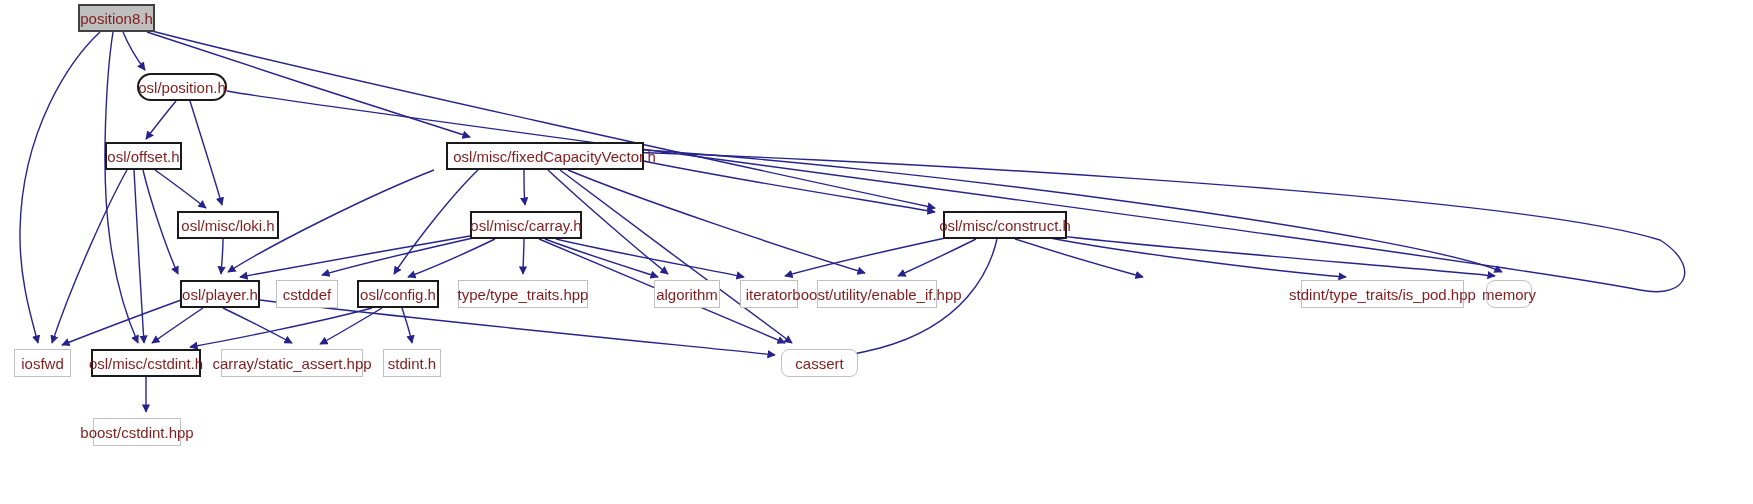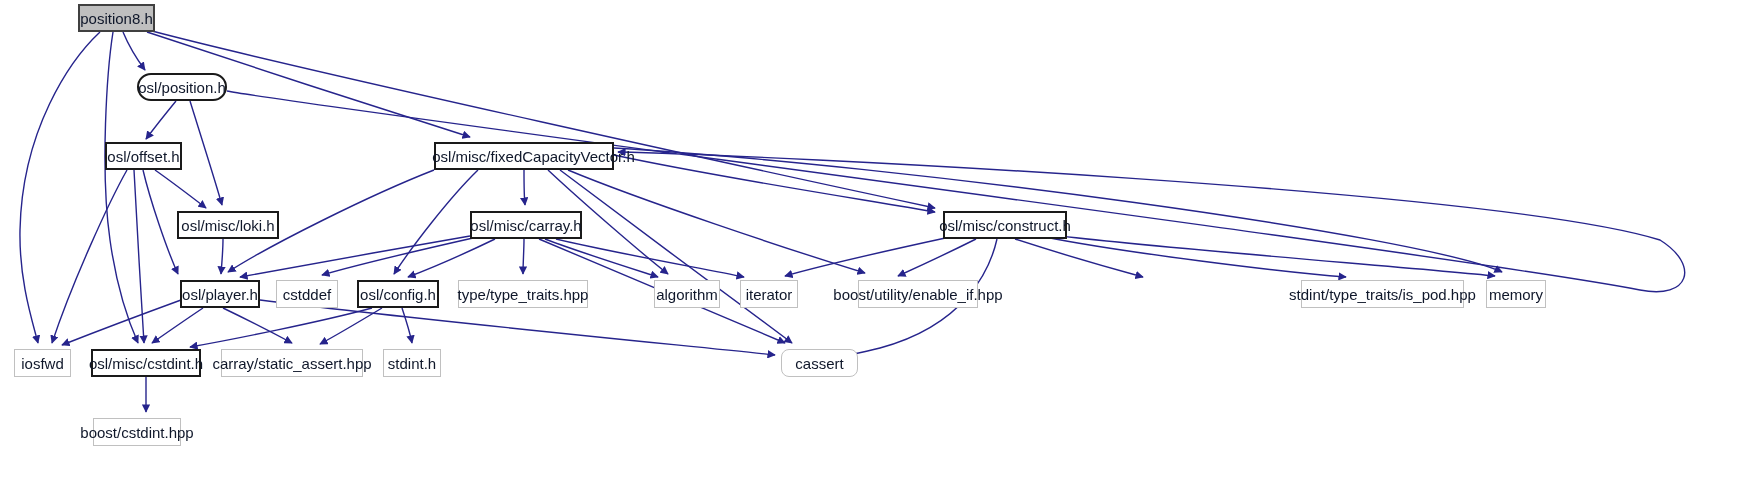--- a/index.html
+++ b/index.html
@@ -26,21 +26,21 @@
   }
   .node {
     position: absolute;
     box-sizing: border-box;
     display: flex;
     align-items: center;
     justify-content: center;
     white-space: nowrap;
     font-size: 15px;
     line-height: 1;
-    color: #0f172a;
+    color: #7f1d1d;
     background: #ffffff;
     border: 1px solid #c0c0c0;
     height: 28px;
     letter-spacing: 0px;
   }
   .node.local {
     border: 2px solid #1a1a1a;
     background: #ffffff;
   }
   .node.root {
@@ -107,21 +107,21 @@
     </svg>
 <div class="node root" style="left: 78px; top: 4px; width: 77px;">
       <span class="node-label">position8.h</span>
     </div>
     <div class="node local" style="left: 137px; top: 73px; width: 90px; border-radius: 14px;">
       <span class="node-label">osl/position.h</span>
     </div>
     <div class="node local" style="left: 105px; top: 142px; width: 77px;">
       <span class="node-label">osl/offset.h</span>
     </div>
-    <div class="node local" style="left: 434px; top: 142px; width: 180px; padding-left: 19px;">
+    <div class="node local" style="left: 446px; top: 142px; width: 198px; padding-left: 19px;">
       <span class="node-label">osl/misc/fixedCapacityVector.h</span>
     </div>
     <div class="node local" style="left: 177px; top: 211px; width: 102px;">
       <span class="node-label">osl/misc/loki.h</span>
     </div>
     <div class="node local" style="left: 470px; top: 211px; width: 112px;">
       <span class="node-label">osl/misc/carray.h</span>
     </div>
     <div class="node local" style="left: 943px; top: 211px; width: 124px;">
       <span class="node-label">osl/misc/construct.h</span>
@@ -137,27 +137,27 @@
     </div>
     <div class="node extern" style="left: 458px; top: 280px; width: 130px;">
       <span class="node-label">type/type_traits.hpp</span>
     </div>
     <div class="node extern" style="left: 654px; top: 280px; width: 66px;">
       <span class="node-label">algorithm</span>
     </div>
     <div class="node extern" style="left: 740px; top: 280px; width: 58px;">
       <span class="node-label">iterator</span>
     </div>
-    <div class="node extern" style="left: 858px; top: 280px; width: 120px;">
+    <div class="node extern" style="left: 817px; top: 280px; width: 120px;">
       <span class="node-label">boost/utility/enable_if.hpp</span>
     </div>
     <div class="node extern" style="left: 1301px; top: 280px; width: 163px;">
       <span class="node-label">stdint/type_traits/is_pod.hpp</span>
     </div>
-    <div class="node extern" style="left: 1486px; top: 280px; width: 60px;">
+    <div class="node extern" style="left: 1486px; top: 280px; width: 46px; border-radius: 9px;">
       <span class="node-label">memory</span>
     </div>
     <div class="node extern" style="left: 14px; top: 349px; width: 57px;">
       <span class="node-label">iosfwd</span>
     </div>
     <div class="node local" style="left: 91px; top: 349px; width: 110px;">
       <span class="node-label">osl/misc/cstdint.h</span>
     </div>
     <div class="node extern" style="left: 221px; top: 349px; width: 142px;">
       <span class="node-label">carray/static_assert.hpp</span>

